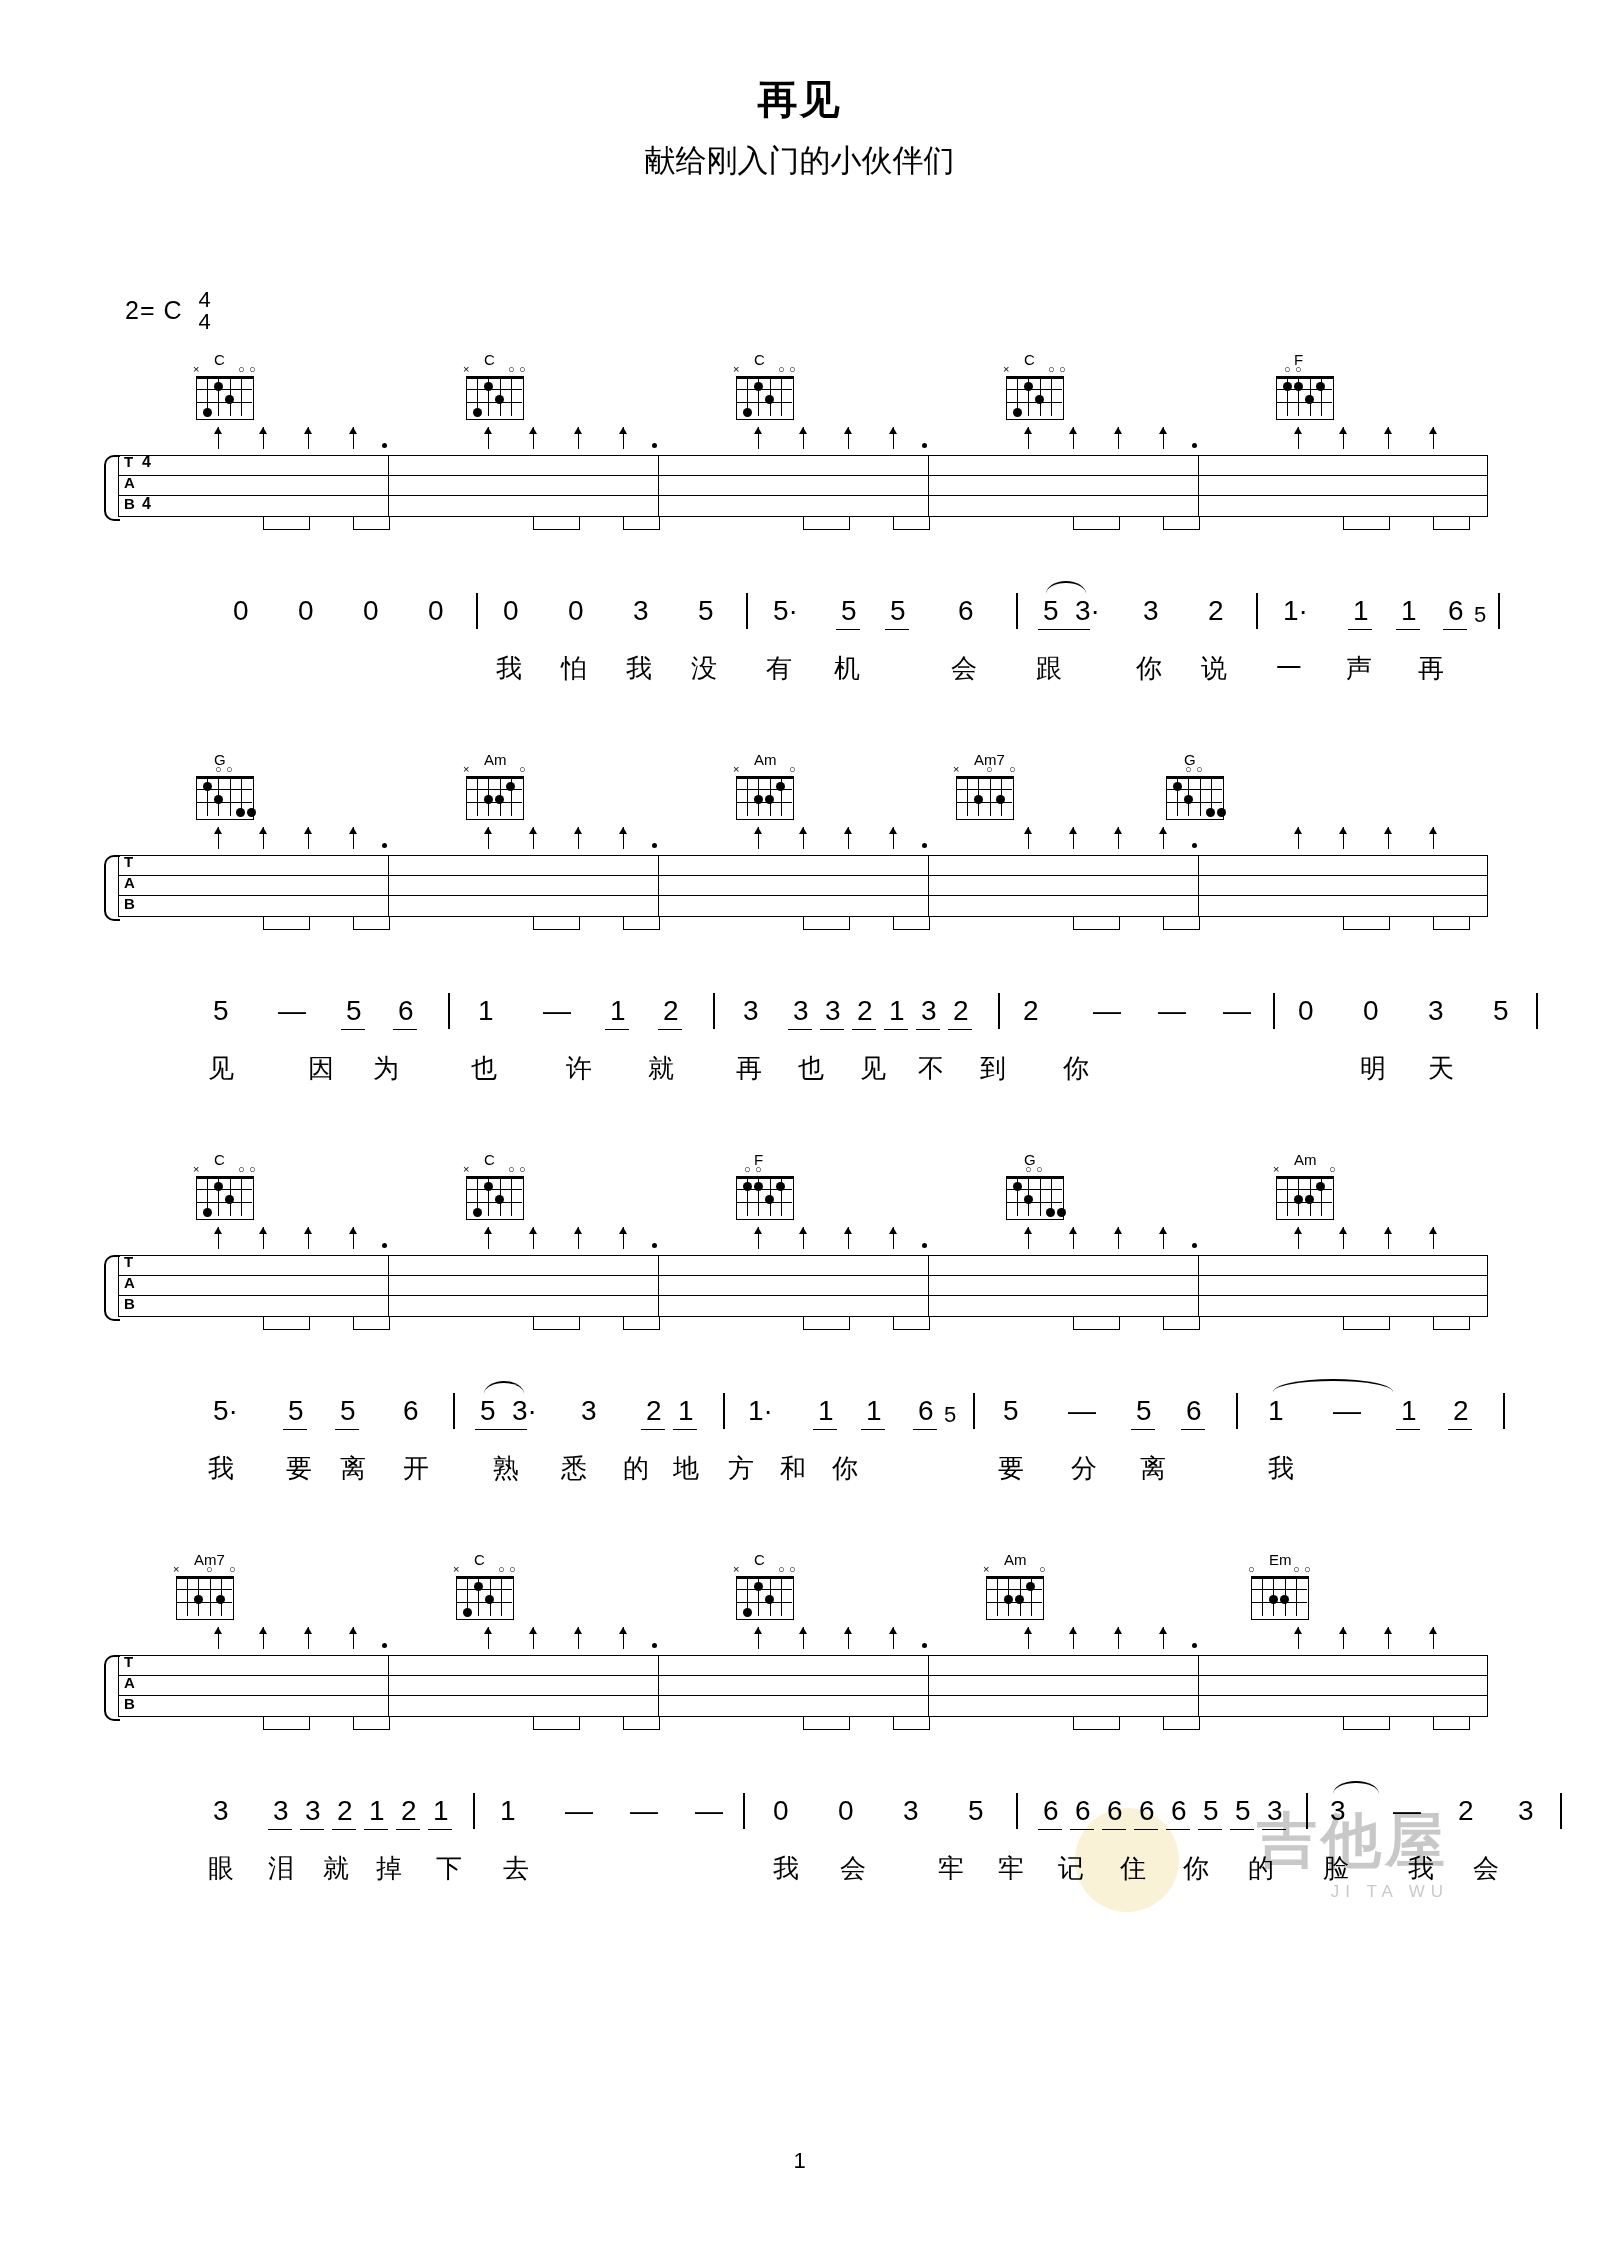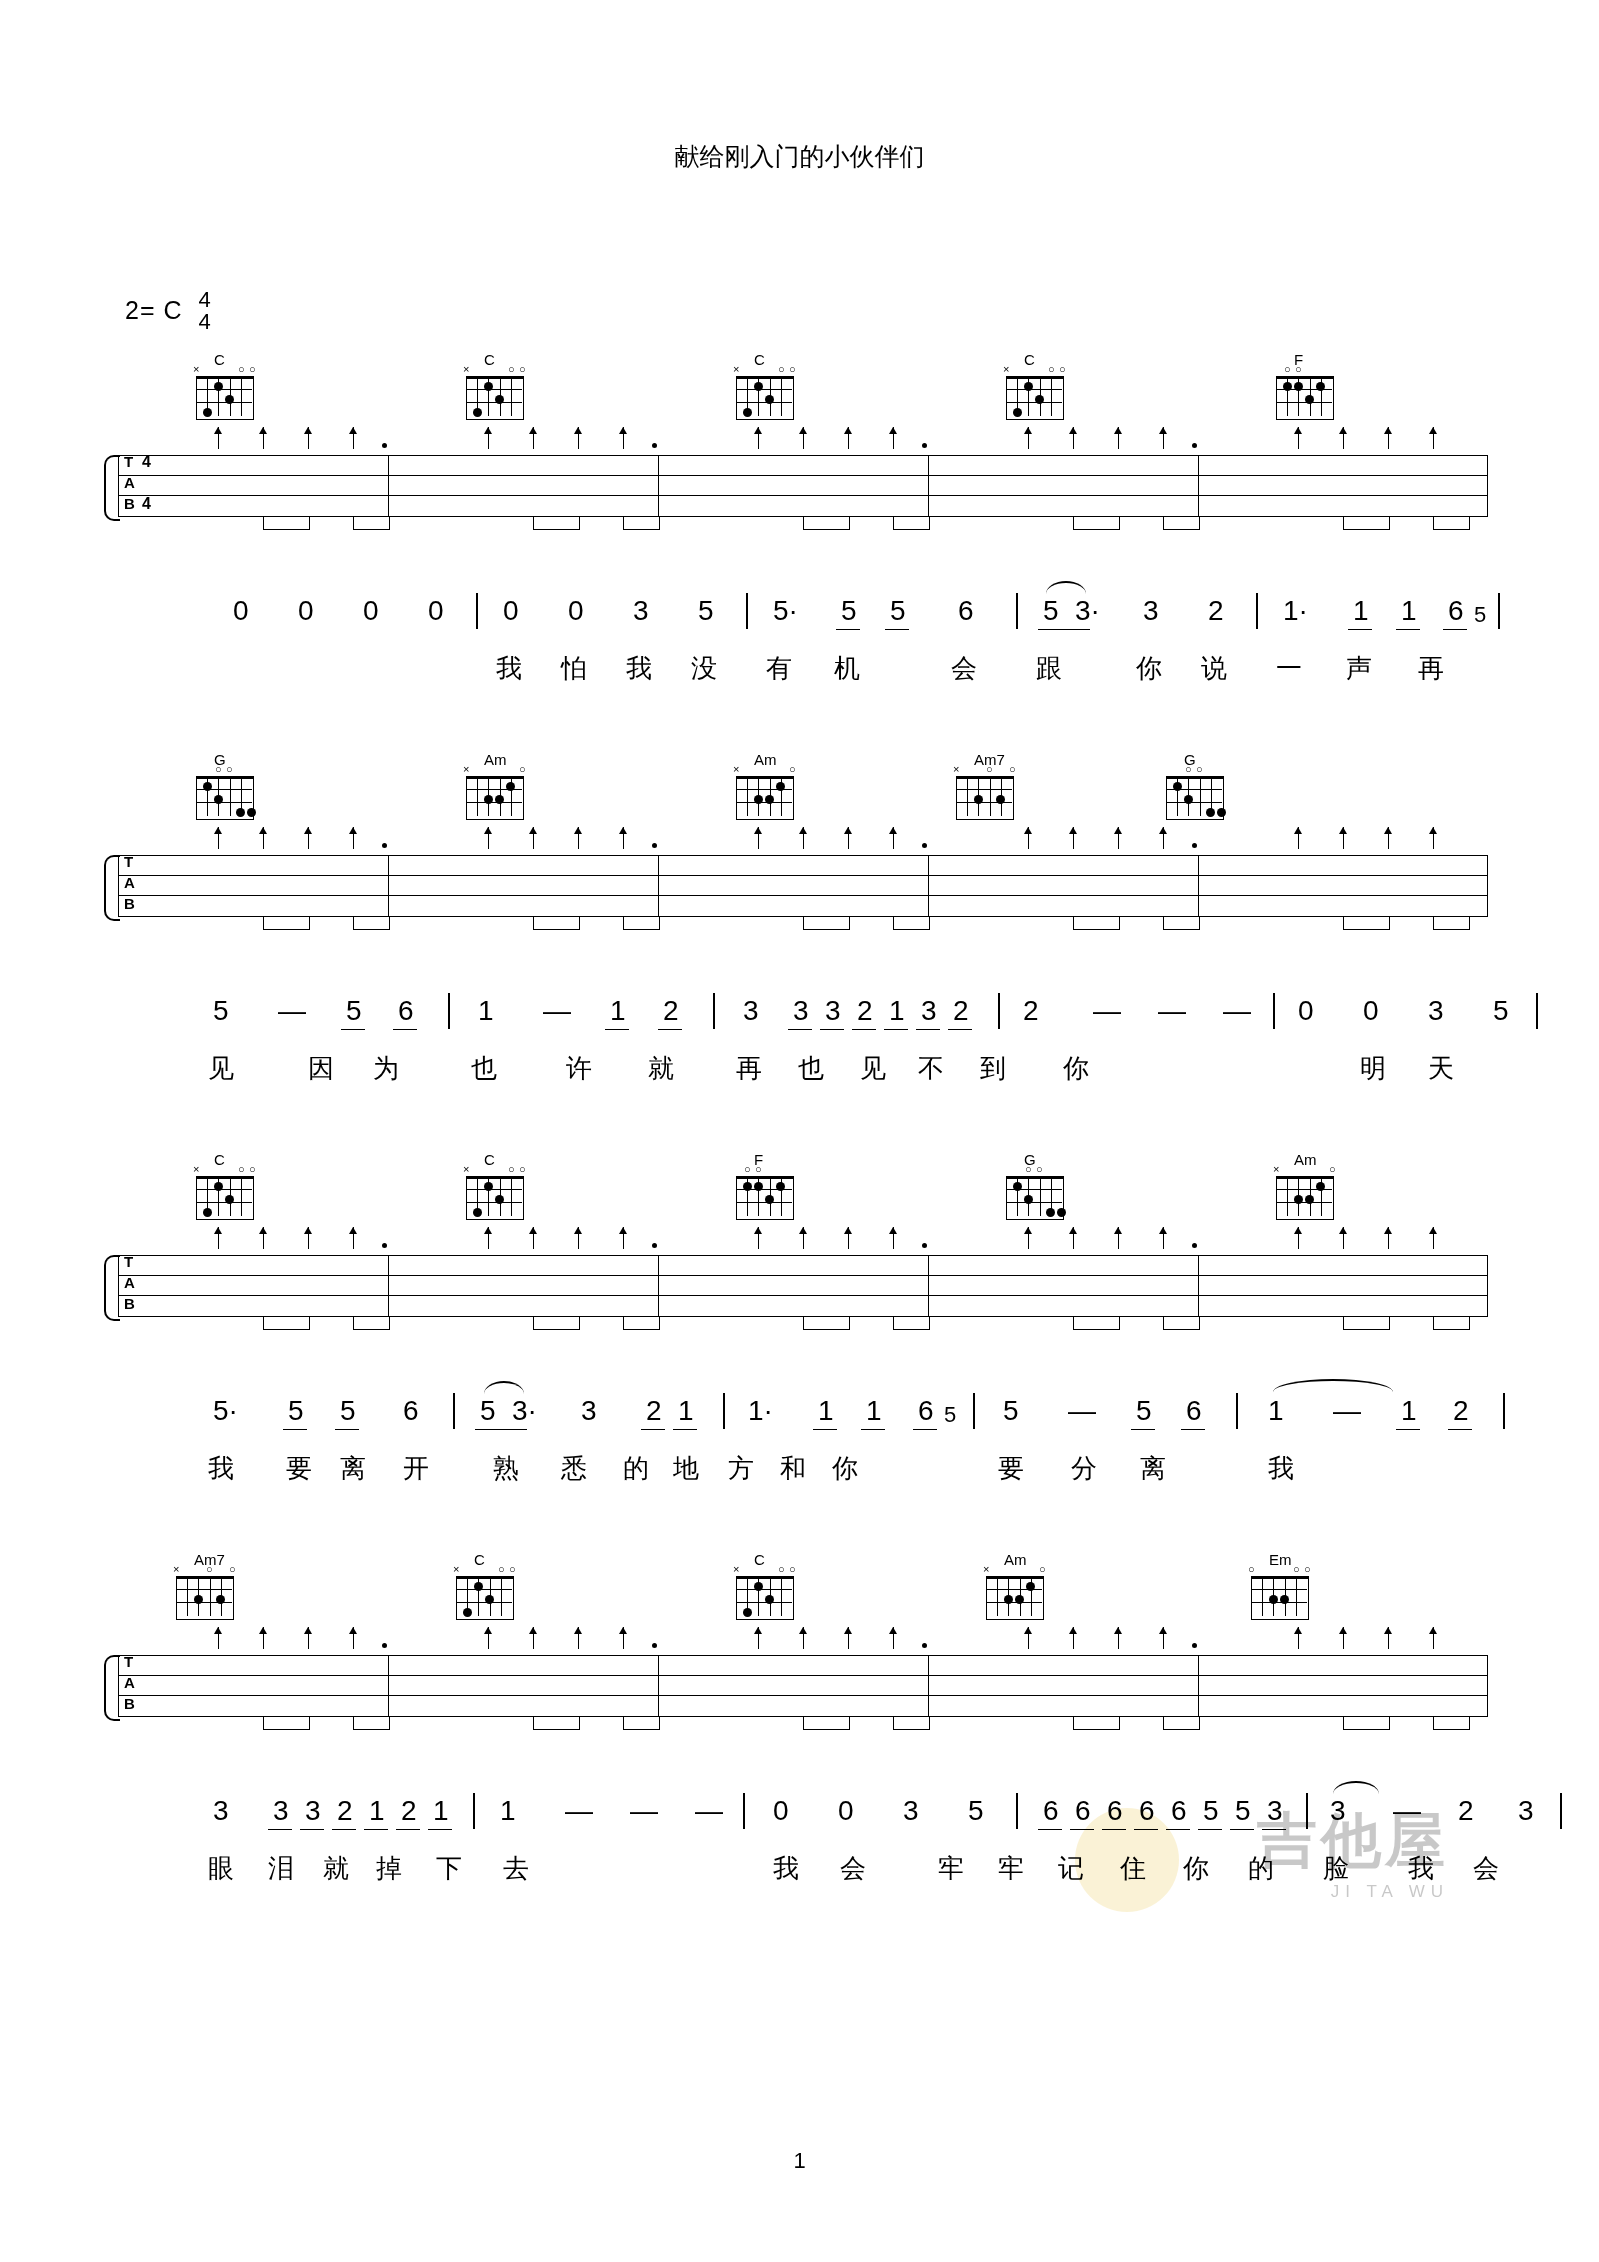--- a/index.html
+++ b/index.html
@@ -1,21 +1,21 @@
 <!DOCTYPE html>
 <html><head>
 <meta charset="utf-8">
 <style>
   html,body{margin:0;padding:0;background:#fff;}
   body{width:1599px;height:2262px;font-family:"Liberation Sans",sans-serif;color:#000;position:relative;overflow:hidden;}
   .sheet{position:relative;width:1599px;height:2262px;}
 
   
   .title{position:absolute;top:72px;left:0;width:1599px;text-align:center;font-size:40px;font-weight:bold;letter-spacing:2px;}
-  .subtitle{position:absolute;top:140px;left:0;width:1599px;text-align:center;font-size:25px;}
+  .subtitle{position:absolute;top:140px;left:0;width:1599px;text-align:center;font-size:31px;}
   .credits{position:absolute;top:200px;right:32px;text-align:right;font-size:19px;line-height:1.55;}
   .keysig{position:absolute;top:290px;left:125px;font-size:25px;letter-spacing:1px;}
   .keysig .frac{display:inline-block;vertical-align:middle;text-align:center;line-height:1.0;font-size:22px;margin-left:8px;position:relative;top:-1px;}
   .keysig .frac .num{display:block;}
   .keysig .frac .den{display:block;}
 
   
   .system{position:absolute;left:118px;width:1370px;}
   .sys-inner{position:relative;width:1370px;}
 
@@ -64,20 +64,21 @@
   .wm{position:absolute;right:150px;bottom:360px;opacity:.28;pointer-events:none;}
   .wm .wmtext{font-size:60px;font-weight:bold;color:#3b3b3b;letter-spacing:4px;}
   .wm .wmsub{font-size:17px;color:#3b3b3b;letter-spacing:6px;text-align:right;}
   .wmcircle{position:absolute;right:270px;bottom:-10px;width:104px;height:104px;border-radius:50%;background:#e8c23c;opacity:.75;}
 </style>
 </head>
 <body>
 
 <div class="sheet">
 
+  <div class="title">再见</div>
   <div class="subtitle">献给刚入门的小伙伴们</div>
 
 
   <div class="keysig">
     <span>2= C</span>
     <span class="frac">
       <span class="num">4</span>
       <span class="den">4</span>
     </span>
   </div>

